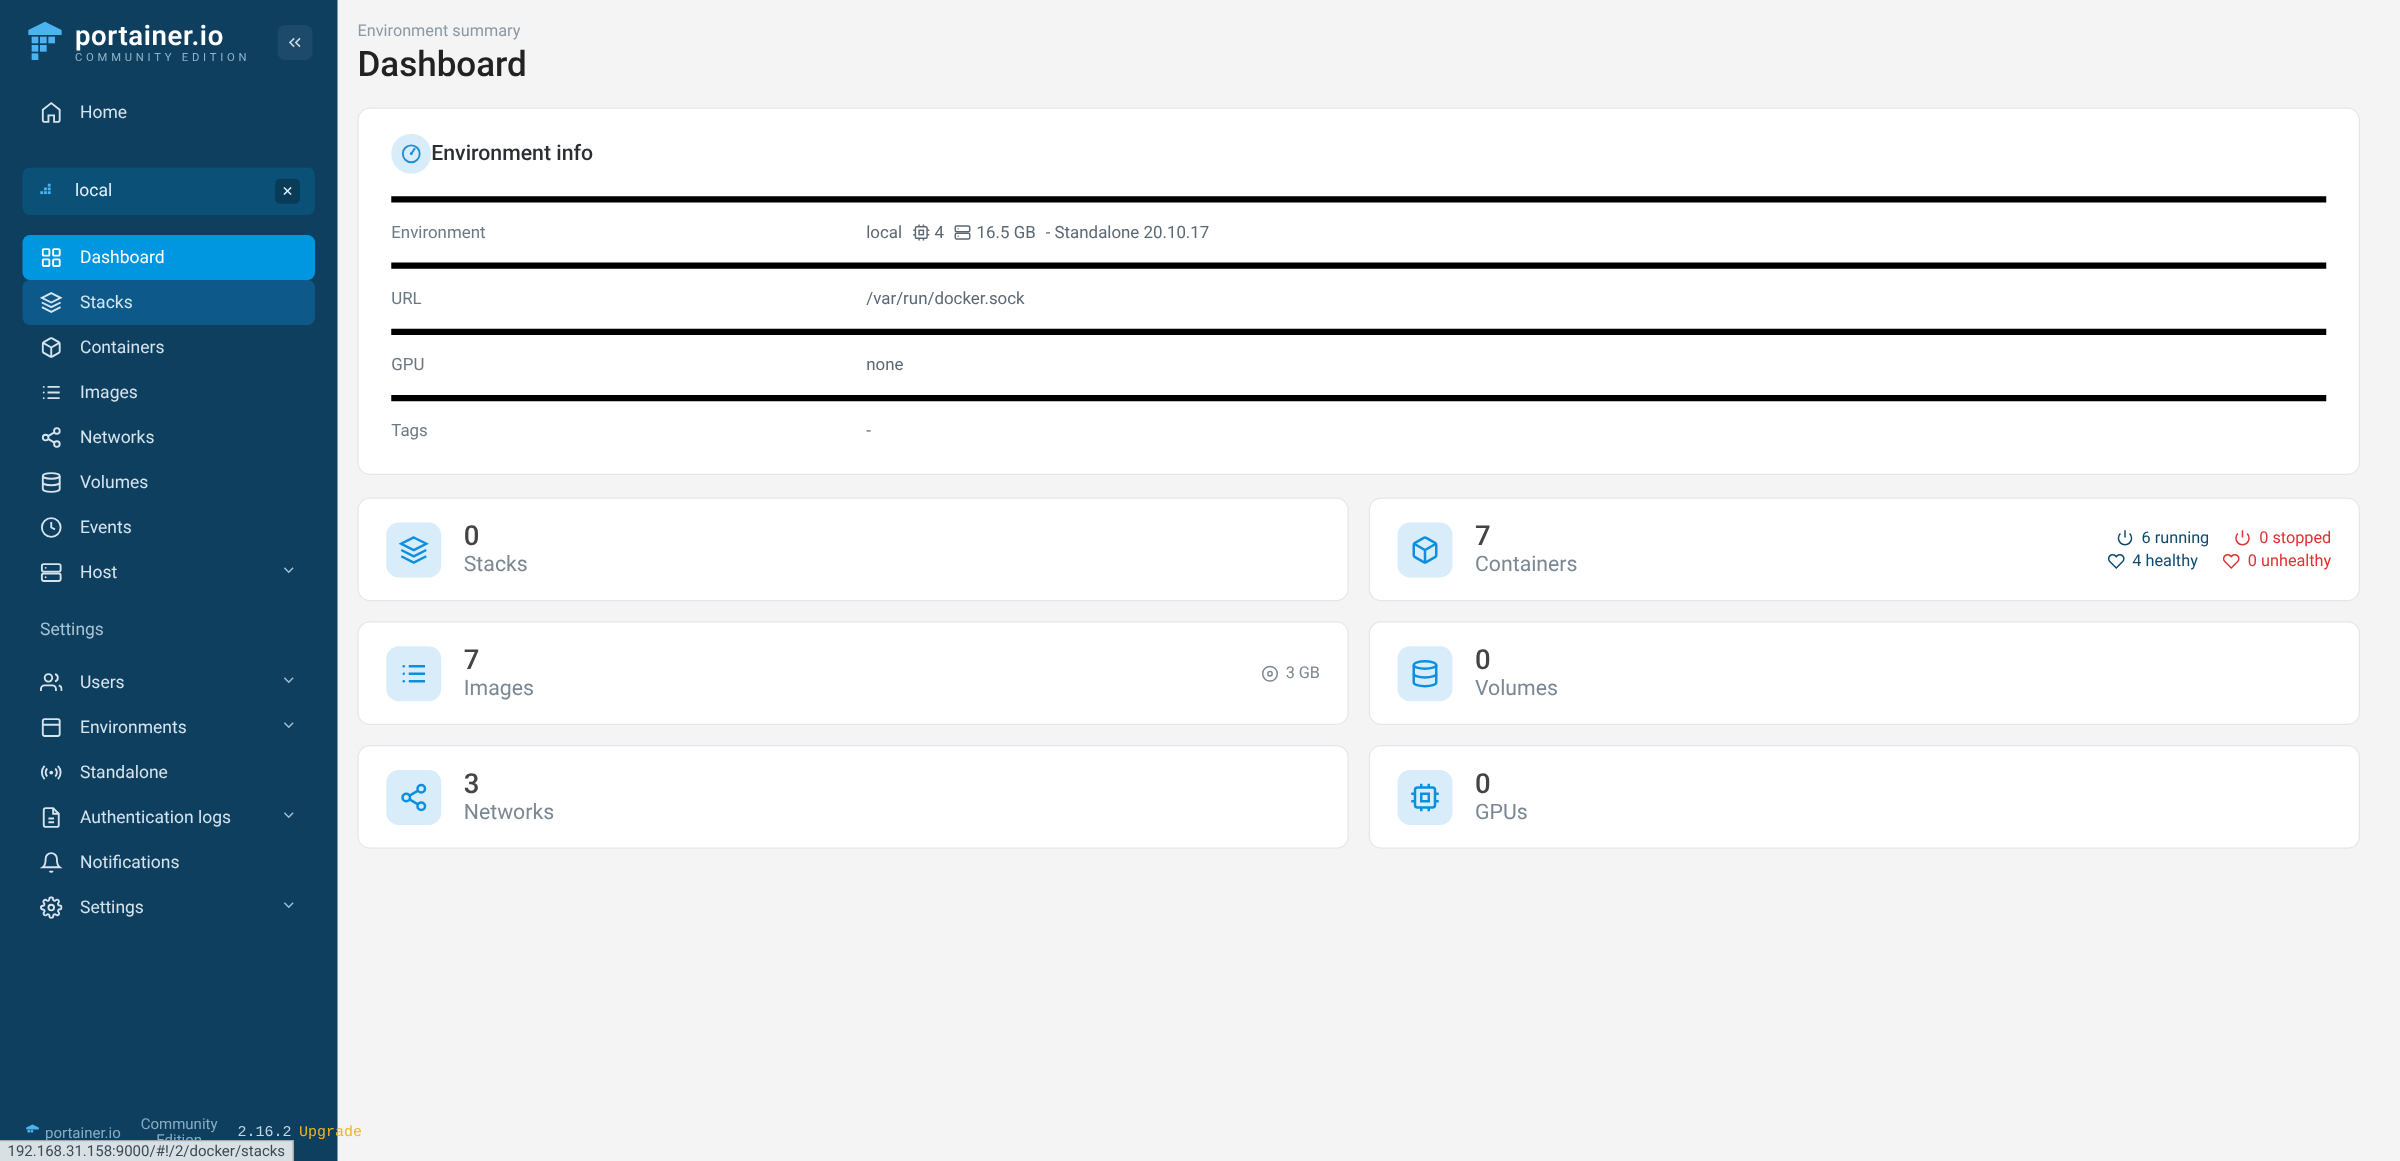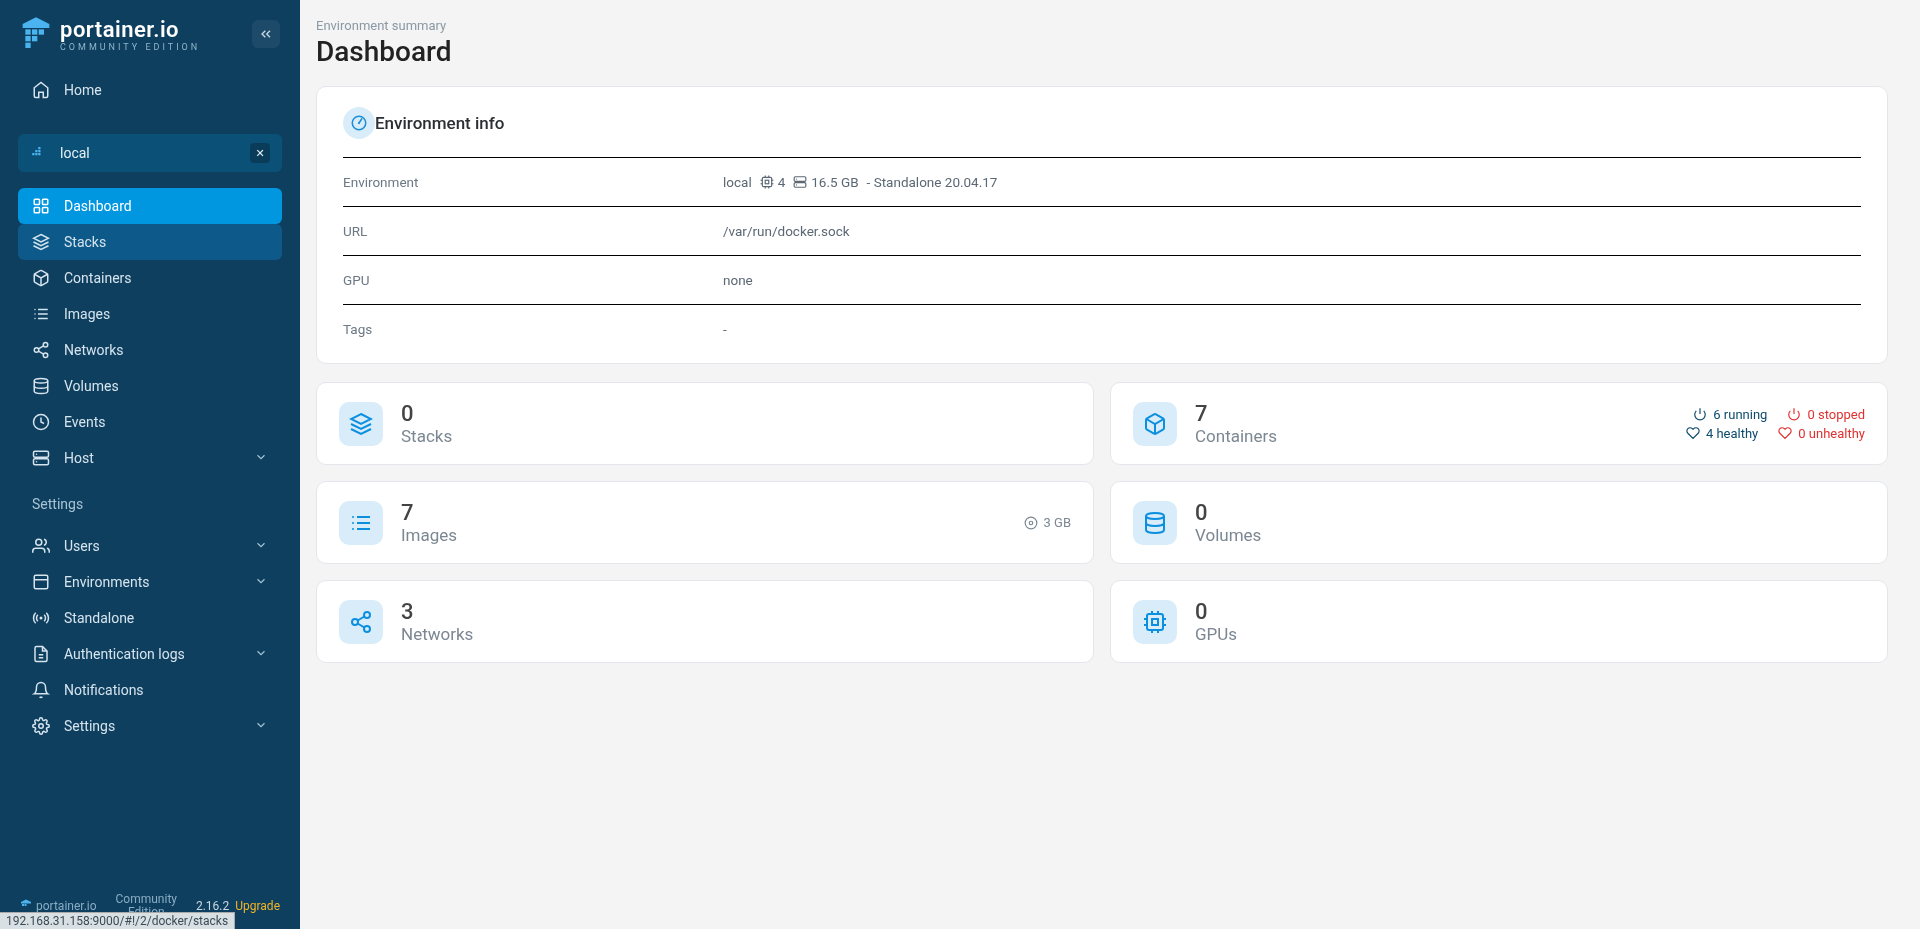--- a/index.html
+++ b/index.html
@@ -9,21 +9,21 @@
   color: #333;
   display: flex;
   height: 929px;
   width: 1920px;
   overflow: hidden;
   font-size: 14px;
 }
 
 
 .sidebar {
-  width: 300px;
+  width: 270px;
   background: #0e3f5f;
   color: #c9d8e2;
   display: flex;
   flex-direction: column;
   position: relative;
   flex-shrink: 0;
 }
 .sidebar-header {
   display: flex;
   align-items: center;
@@ -203,21 +203,21 @@
 }
 .info-icon-wrap {
   width: 32px; height: 32px;
   border-radius: 50%;
   background: #d8edf9;
   display:flex;align-items:center;justify-content:center;
   color: #1c8dd6;
 }
 .info-row {
   display: flex;
-  border-top: 1px solid #000000;
+  border-top: 5px solid #000000;
   padding: 16px 0;
   font-size: 13.5px;
   color: #6b7985;
 }
 .info-row .k { width: 380px; }
 .info-row .v { color: #5b6874; display:flex; align-items:center; gap:8px;}
 .stat-grid {
   display: grid;
   grid-template-columns: 1fr 1fr;
   gap: 16px;
@@ -588,21 +588,21 @@
   <div class="sidebar-footer">
     <span style="display:flex;align-items:center;gap:4px;">
       <svg viewBox="0 0 24 28" width="12" height="14" style="color:#4bb4f0">
           <path d="M12 1l10 5v3H2V6z" fill="currentColor"></path>
           <rect x="4" y="10" width="4" height="4" fill="currentColor"></rect>
           <rect x="9" y="10" width="4" height="4" fill="currentColor"></rect>
         </svg>
       <span>portainer.io</span>
     </span>
     <span style="text-align:center;line-height:1.1">Community Edition</span>
-    <span style="margin-left:auto;display:flex;gap:6px;">
+    <span style="margin-left:auto;display:flex;gap:6px;font-family:Liberation Mono, monospace;">
       <span class="ver">2.16.2</span>
       <span class="upg">Upgrade</span>
     </span>
   </div>
   <div class="status-bar-hint">192.168.31.158:9000/#!/2/docker/stacks</div>
 </aside>
 
 <main class="main">
   <div class="breadcrumb">Environment summary</div>
   <div class="page-head">
@@ -627,21 +627,21 @@
               <use href="#i-cpu"></use>
             </svg>
           <span>4</span>
         </span>
         <span style="display:flex;align-items:center;gap:4px">
           <svg viewBox="0 0 24 24" width="14" height="14">
               <use href="#i-server"></use>
             </svg>
           <span>16.5 GB</span>
         </span>
-        <span>- <span>Standalone 20.04.17</span></span>
+        <span>- <span>Standalone 20.10.17</span></span>
       </div>
     </div>
     <div class="info-row">
       <div class="k">URL</div>
       <div class="v">/var/run/docker.sock</div>
     </div>
     <div class="info-row">
       <div class="k">GPU</div>
       <div class="v">none</div>
     </div>

